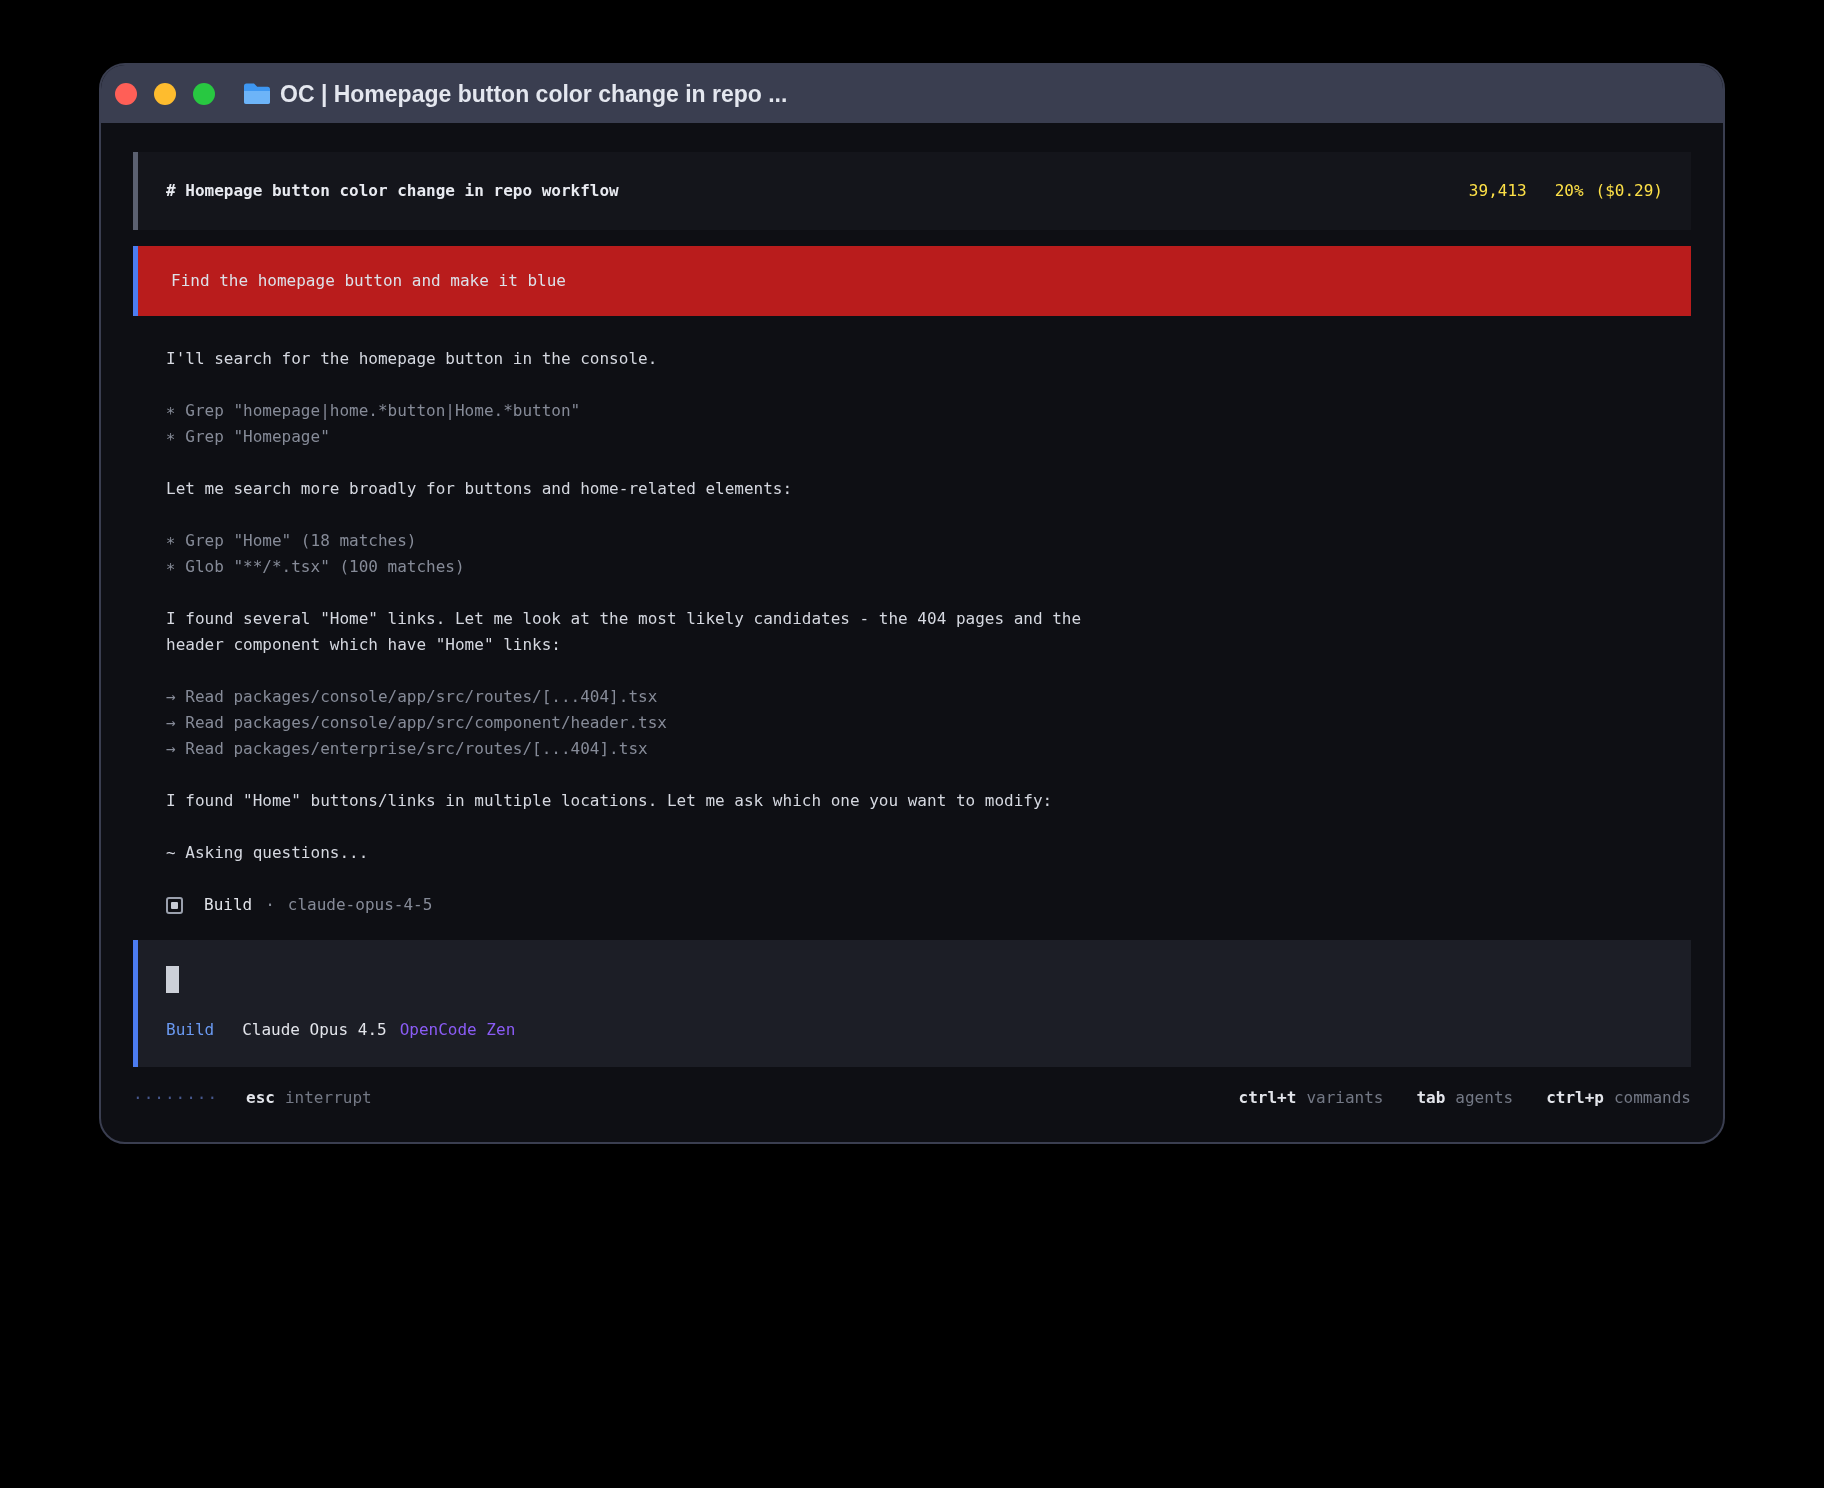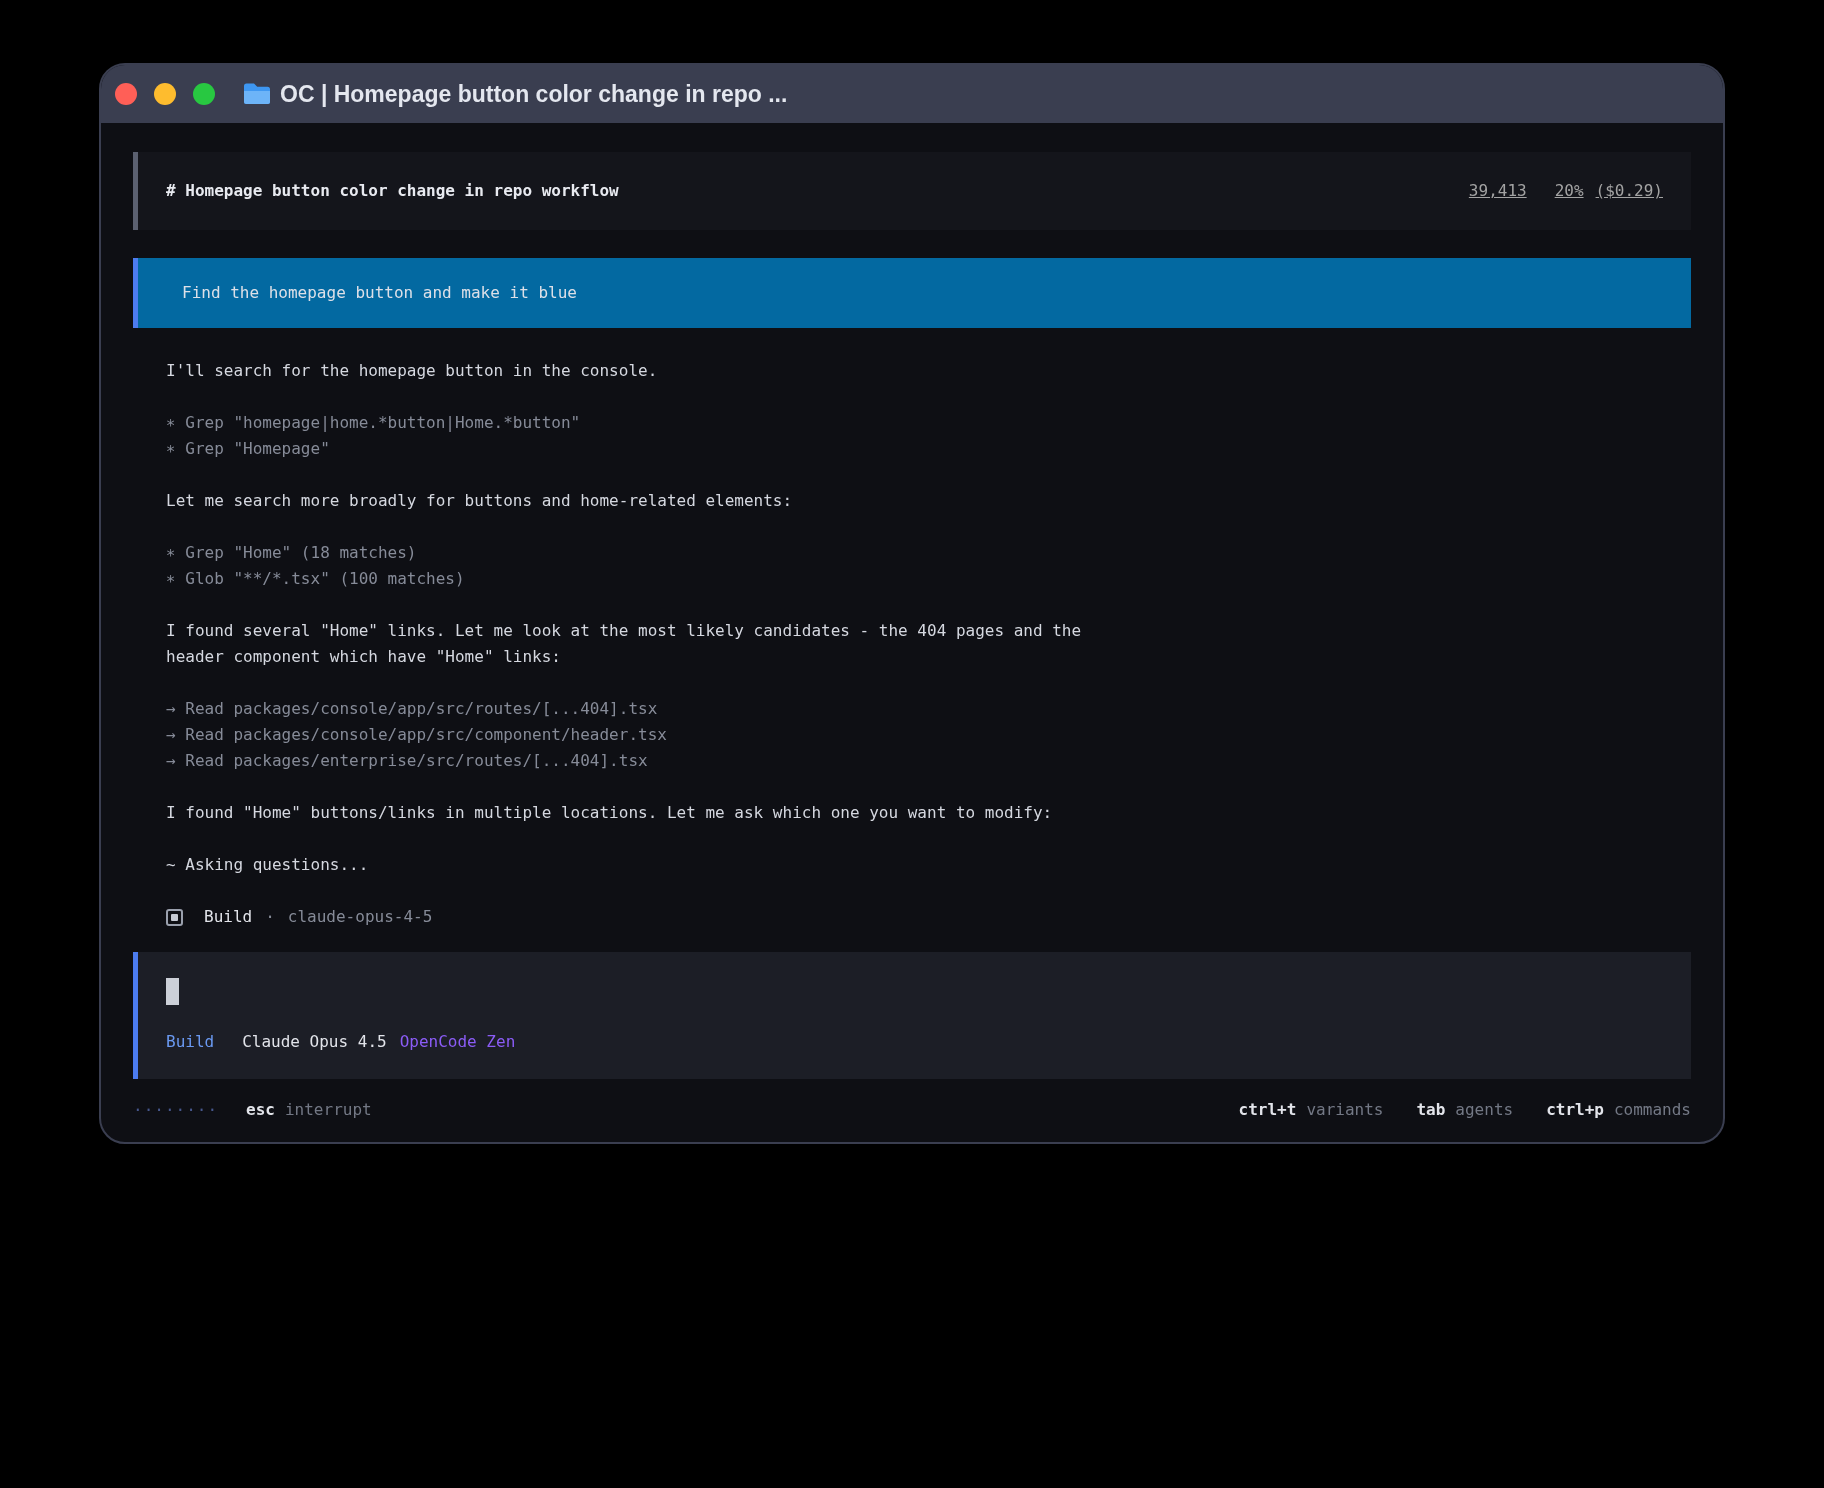--- a/index.html
+++ b/index.html
@@ -49,28 +49,28 @@
   .header-block {
     height: 78px;
     background: #14151b;
     border-left: 5px solid #5b6070;
     display: flex;
     align-items: center;
     justify-content: space-between;
     padding: 0 28px;
   }
   .h-title { font-weight: 700; color: #e8eaf0; white-space: nowrap; }
-  .h-stats { color: #a3a3a3; white-space: nowrap; display: flex; text-decoration: underline; }
+  .h-stats { color: #fde047; white-space: nowrap; display: flex; }
   .h-stats .tok { margin-right: 28px; }
   .h-stats .pct { margin-right: 12px; }
   .user-block {
-    margin-top: 28px;
-    background: #0369a1;
+    margin-top: 16px;
+    background: #b91c1c;
     border-left: 5px solid #4c7cf0;
-    padding: 22px 44px;
+    padding: 22px 33px;
     color: #dde0e8;
   }
   .transcript { margin-top: 30px; padding-left: 33px; }
   .line { white-space: pre; }
   .line.t    { color: #d5d8e0; }
   .line.dim  { color: #868b98; }
   .gap-top { margin-top: 26px; }
   .agent-row {
     margin-top: 26px;
     display: flex;

